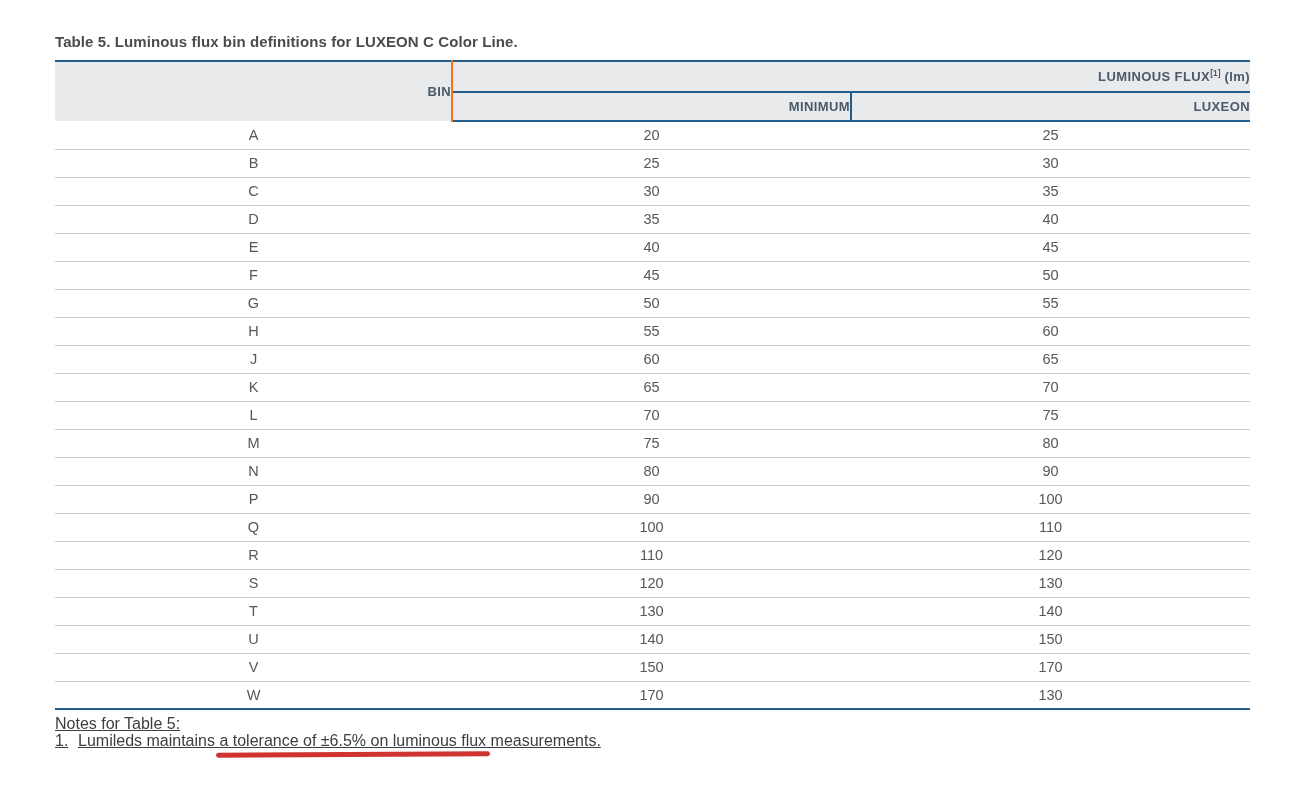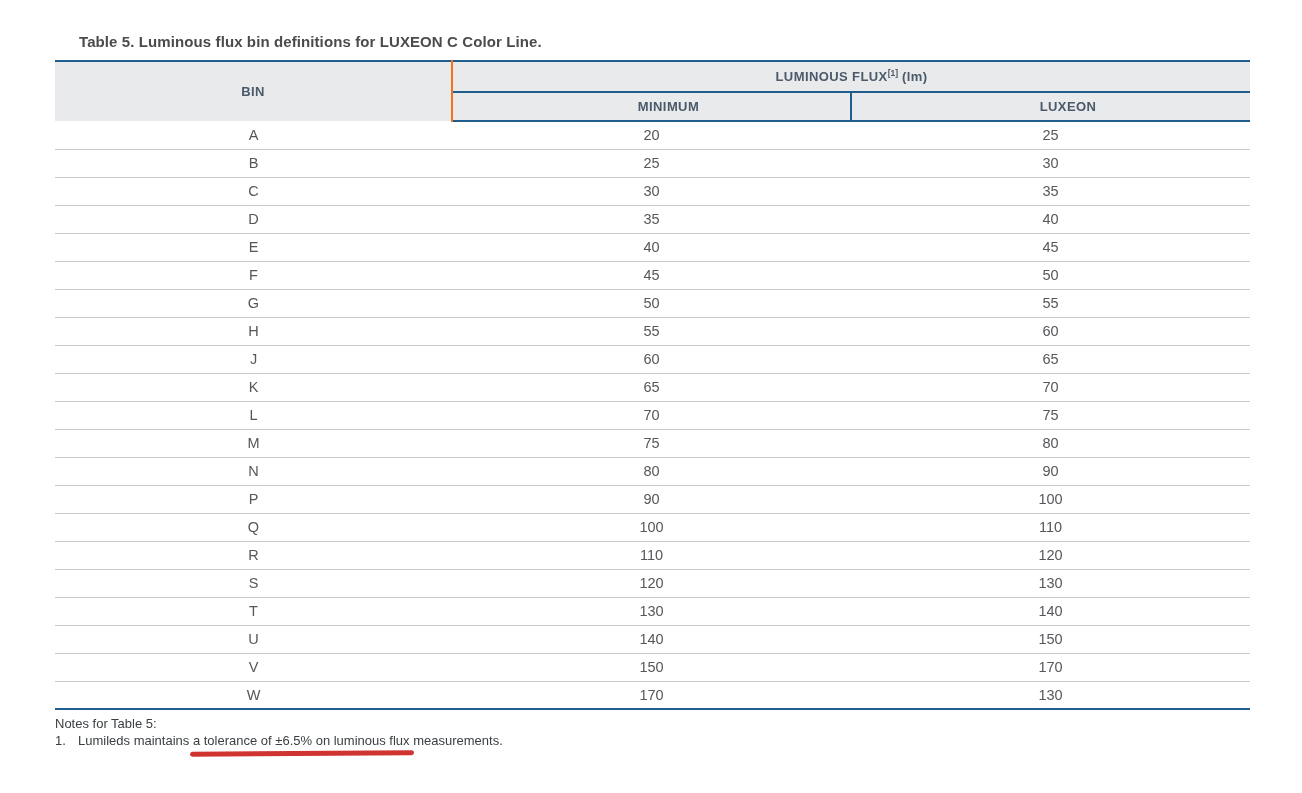--- a/index.html
+++ b/index.html
@@ -12,37 +12,36 @@
   .page {
     padding: 33px 52px 0 55px;
     width: 1302px;
   }
   .doc-title {
     font-size: 15px;
     font-weight: bold;
     color: #4b4b4b;
     margin-bottom: 10px;
     letter-spacing: 0.1px;
-    margin-left: 24px;
   }
   table.flux-table {
     width: 1195px;
     border-collapse: collapse;
     table-layout: fixed;
     border-top: 2px solid #205f8d;
   }
   col.c-bin { width: 397px; }
   col.c-min { width: 399px; }
   col.c-max { width: 399px; }
   thead th {
     background: #e9eaec;
     color: #4a5a68;
     font-size: 13px;
     font-weight: bold;
-    text-align: center;
+    text-align: right;
     letter-spacing: 0.4px;
   }
   th.h-bin {
     border-right: 2px solid #f97316;
   }
   th.h-flux {
     height: 31px;
     border-bottom: 2px solid #205f8d;
   }
   th.h-min { border-right: 2px solid #205f8d; }
@@ -60,22 +59,23 @@
     vertical-align: middle;
     font-size: 14.5px;
     color: #56575b;
     border-bottom: 1px solid #cbcbcb;
     background: #ffffff;
   }
   tbody tr:last-child td { border-bottom: 2px solid #205f8d; }
   .notes {
     margin-top: 6px;
     color: #3c4043;
-    font-size: 13px;
+    font-size: 16px;
     line-height: 16px;
+    text-decoration: underline;
   }
   .notes-heading { margin-bottom: 1px; }
   .note-item { display: flex; }
   .note-number { width: 23px; flex: 0 0 auto; }
   .red-underline {
     position: relative;
     white-space: nowrap;
   }
   .red-underline::after {
     content: "";

